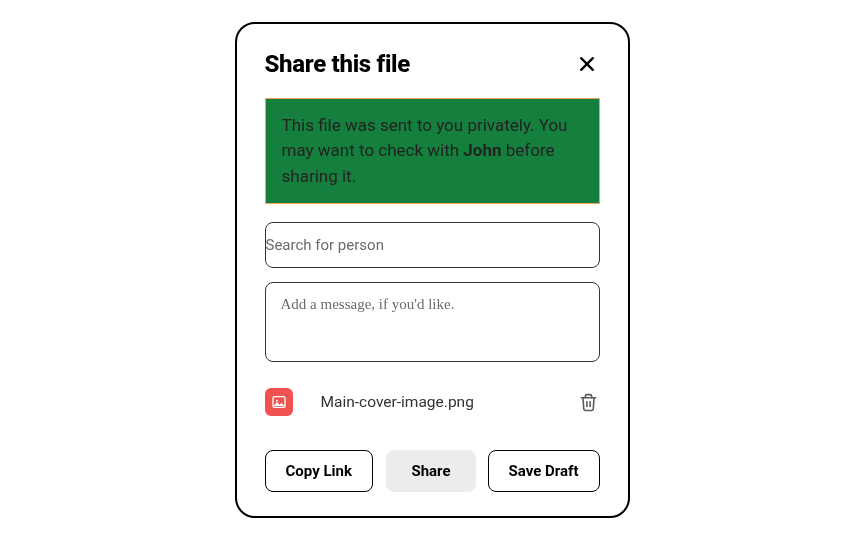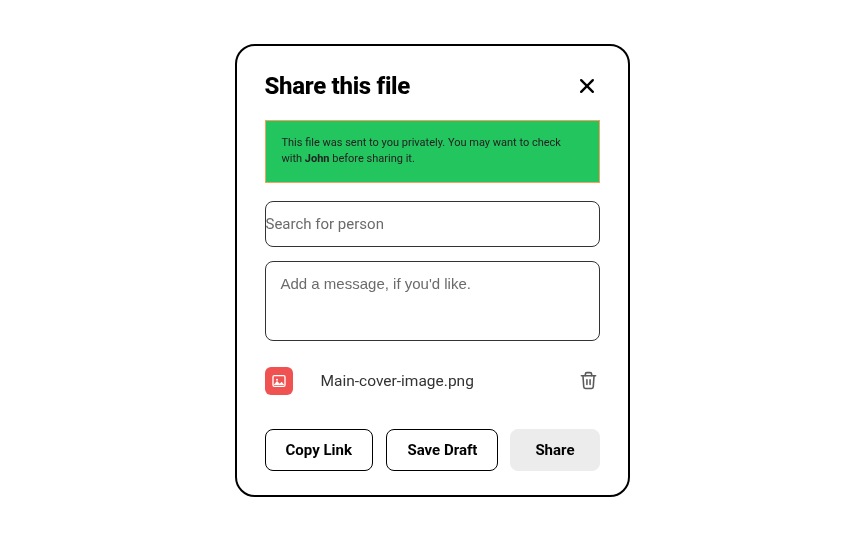--- a/index.html
+++ b/index.html
@@ -43,25 +43,25 @@
     justify-content: center;
     cursor: pointer;
     border: none;
     background: transparent;
   }
   .close-btn svg {
     width: 20px;
     height: 20px;
   }
   .warning-banner {
-    background: #22c55e;
+    background: #15803d;
     border: 1.5px solid #f5a15b;
     border-radius: 0;
     padding: 14px 16px;
-    font-size: 11px;
+    font-size: 17px;
     line-height: 1.5;
     color: #222;
     margin-bottom: 18px;
   }
   .warning-banner .bold {
     font-weight: 700;
   }
   .input-field {
     width: 100%;
     border: 1.5px solid #333;
@@ -79,21 +79,21 @@
   .textarea-field {
     width: 100%;
     border: 1.5px solid #333;
     border-radius: 8px;
     padding: 13px 15px;
     font-size: 15px;
     color: #222;
     margin-bottom: 22px;
     resize: none;
     height: 80px;
-    font-family: Liberation Sans, sans-serif;
+    font-family: Liberation Serif, serif;
     background: #fff;
   }
   .textarea-field::placeholder {
     color: #6b6b6b;
   }
   .attachment-row {
     display: flex;
     align-items: center;
     gap: 28px;
     margin-bottom: 34px;
@@ -194,17 +194,17 @@
         <path d="M10 11v6"></path>
         <path d="M14 11v6"></path>
         <path d="M8 6V4a2 2 0 0 1 2-2h4a2 2 0 0 1 2 2v2"></path>
       </svg>
     </button>
   </div>
 
   <div class="footer">
     <button class="btn">Copy Link</button>
     <div class="footer-right">
+      <button class="btn btn-primary">Share</button>
       <button class="btn">Save Draft</button>
-      <button class="btn btn-primary">Share</button>
     </div>
   </div>
 </div>
 
 </body></html>

